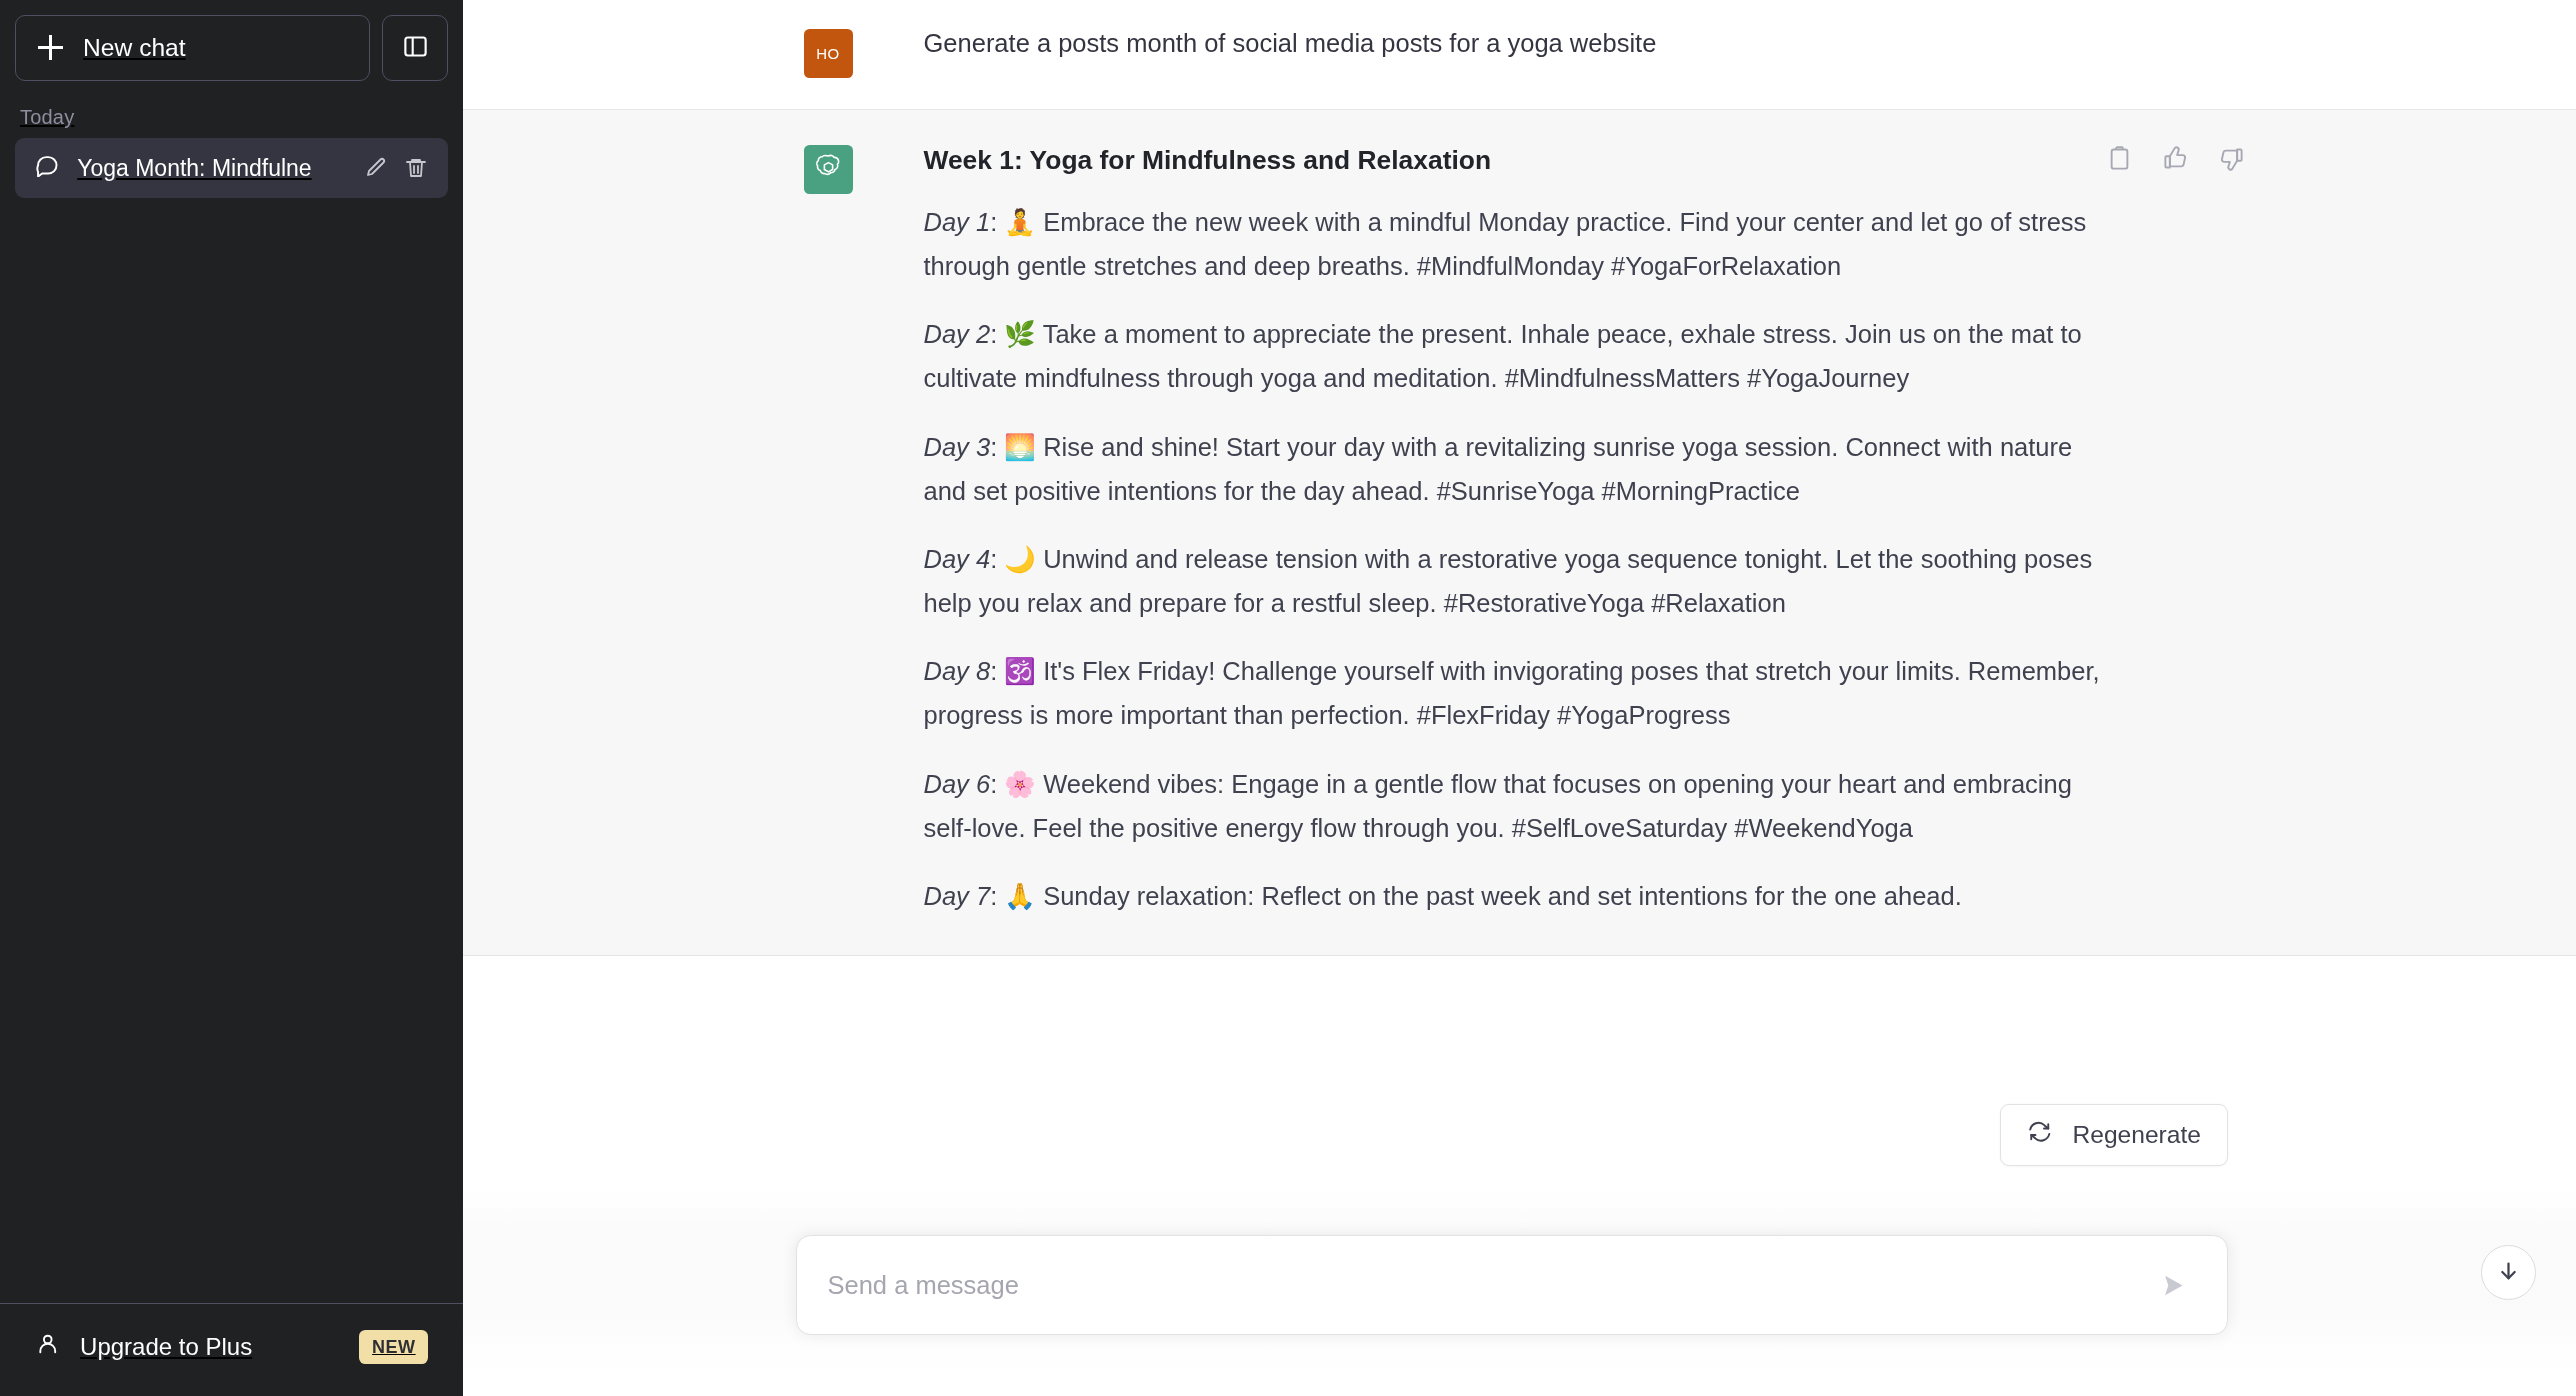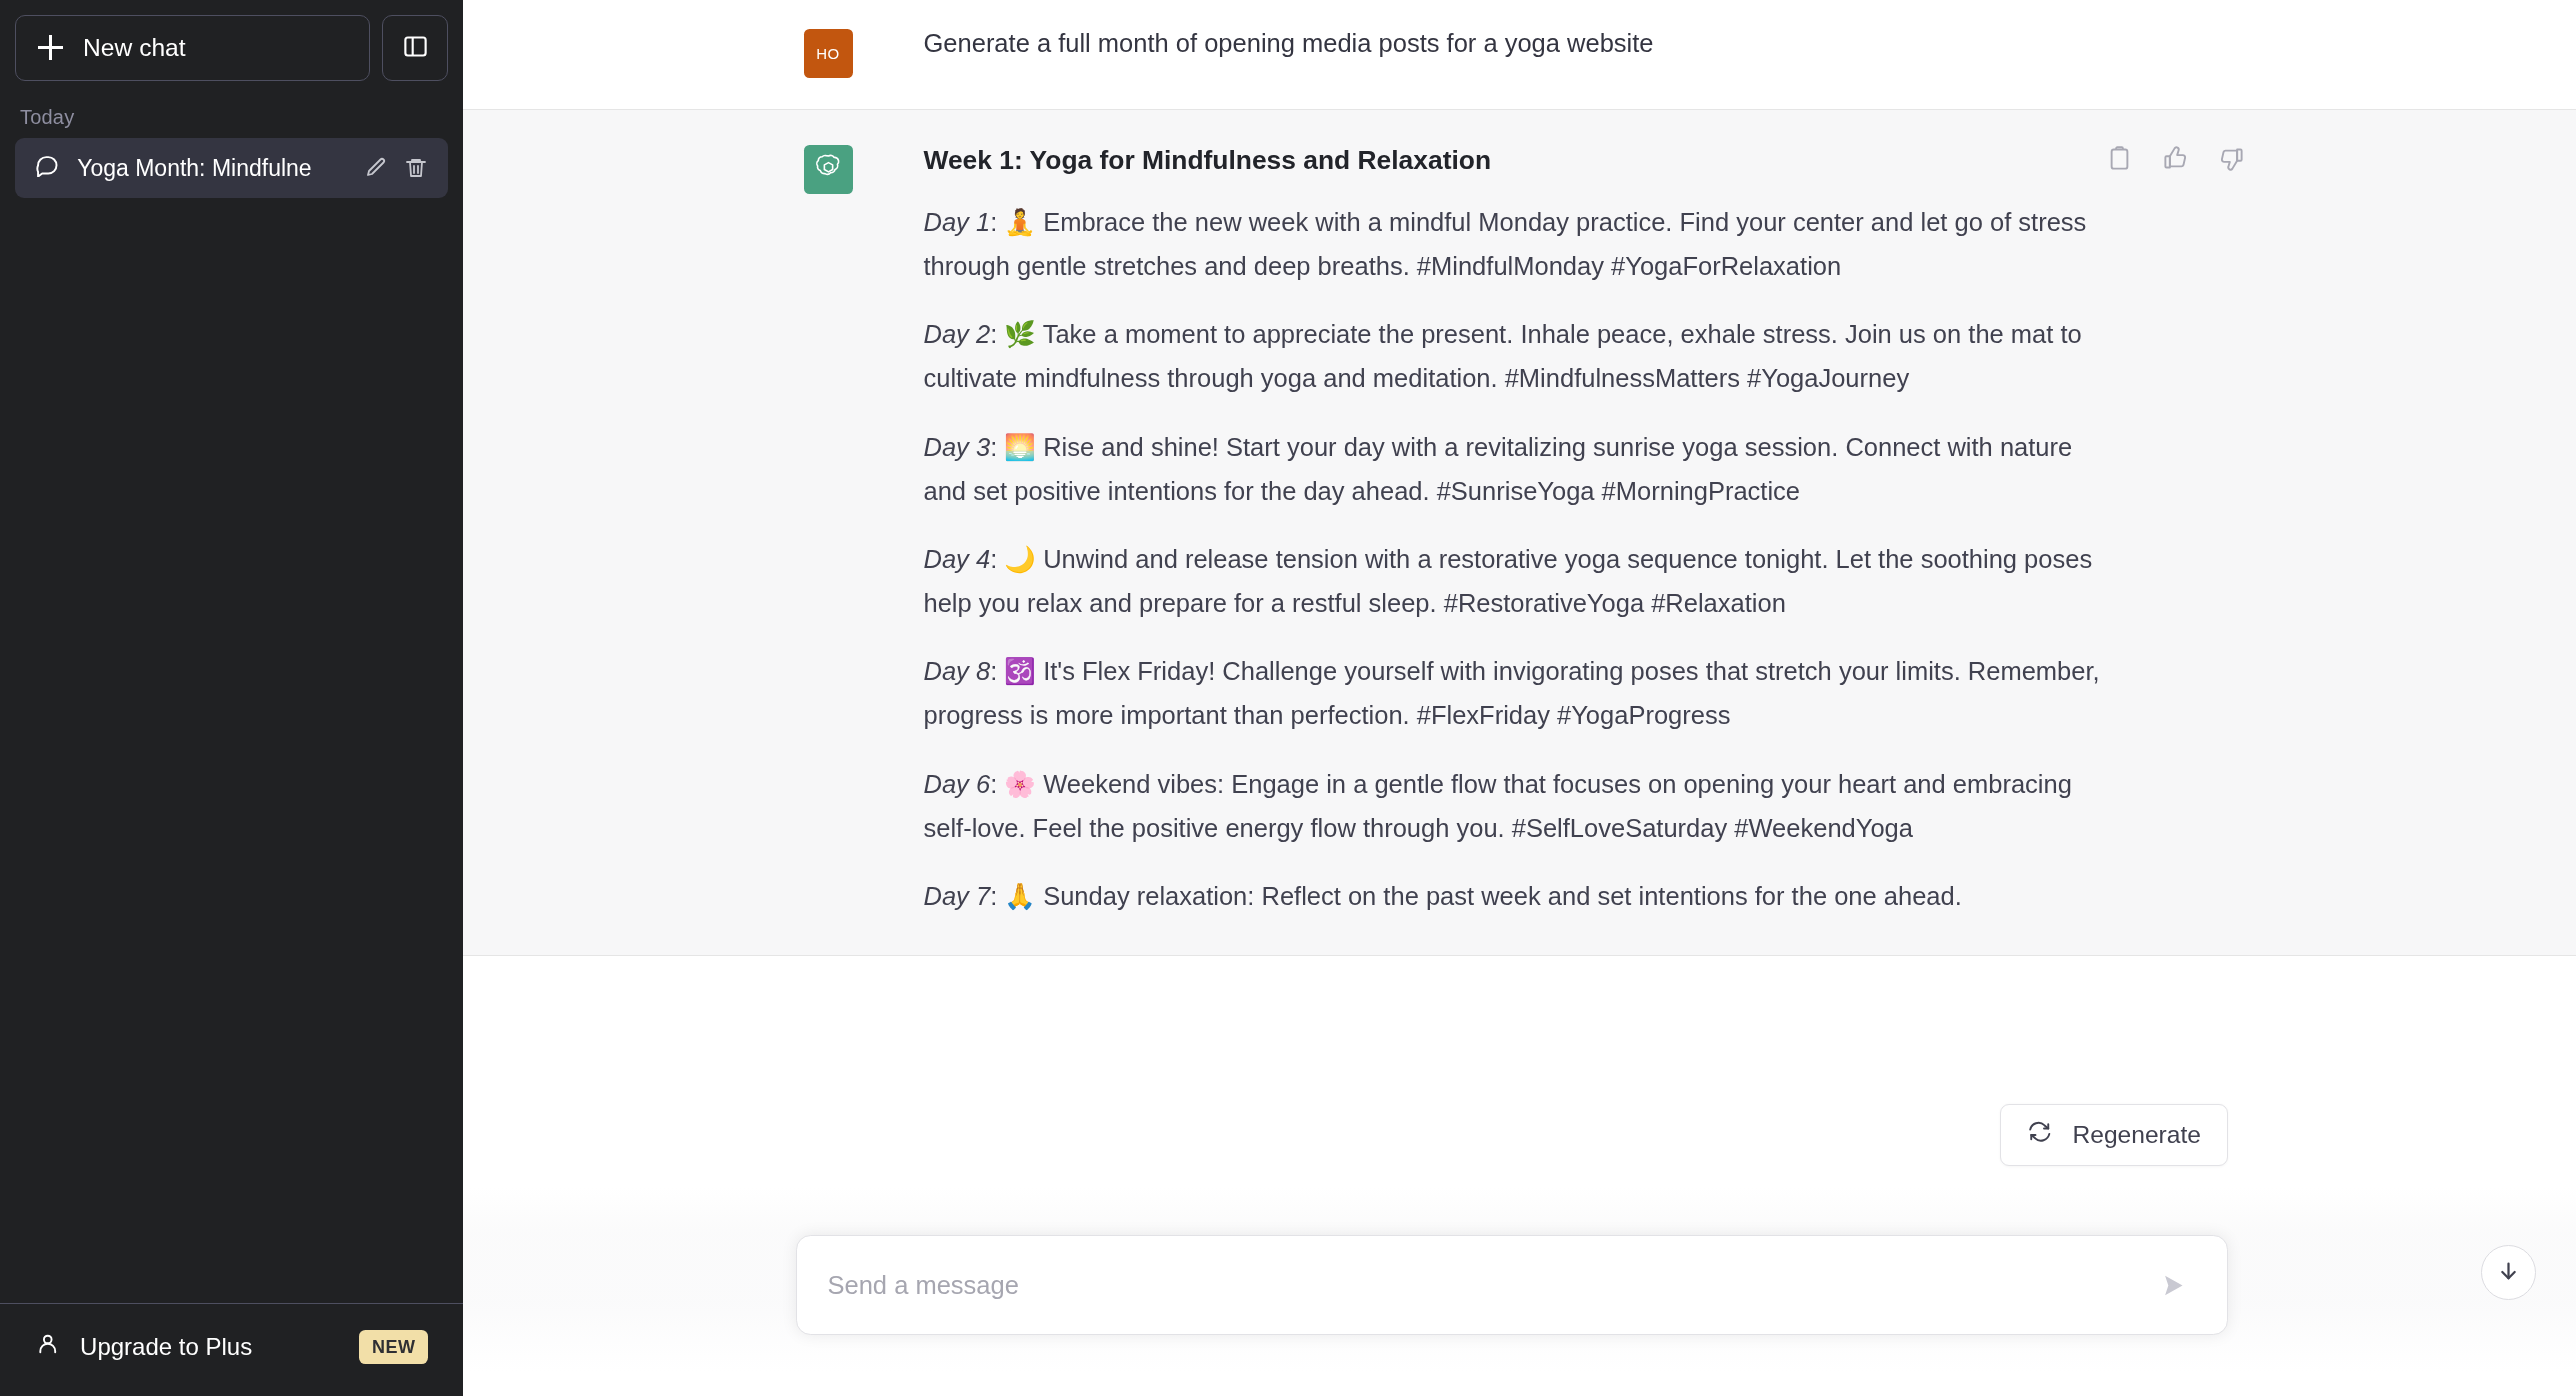--- a/index.html
+++ b/index.html
@@ -10,20 +10,21 @@
     overflow: hidden;
     font-family: "Liberation Sans", sans-serif;
     background: #ffffff;
   }
 
   .app {
     display: flex;
     width: 2576px;
     height: 1114px;
     position: relative;
+    text-decoration: underline;
   }
 
   
   .sidebar {
     width: 463px;
     height: 1397px;
     background: #202123;
     display: flex;
     flex-direction: column;
     flex: 0 0 463px;
@@ -375,21 +376,21 @@
   </aside>
 
   <main class="main">
 
     <div class="thread">
 
       <div class="msg-row msg-user">
         <div class="msg-inner">
           <div class="avatar avatar-user">HO</div>
           <div class="msg-body">
-            <div class="user-text">Generate a full month of opening media posts for a yoga website</div>
+            <div class="user-text">Generate a posts month of social media posts for a yoga website</div>
           </div>
         </div>
       </div>
 
       <div class="msg-row msg-assistant">
         <div class="msg-inner">
           <div class="avatar avatar-assistant">
             <span>
               <svg width="31" height="31" viewBox="0 0 24 24" fill="none" stroke="#ffffff" stroke-width="1.25" stroke-linejoin="round">
                 <path d="M12 3.1c1.5-.9 3.4-.4 4.3 1.1 1.7-.2 3.2 1 3.5 2.6.2 1-.2 2-.9 2.7.6 1.6-.2 3.4-1.8 4-.3 1.6-1.9 2.7-3.5 2.5-1 1.3-2.9 1.6-4.3.7-1.6.3-3.2-.7-3.6-2.3-1.6-.4-2.5-2-2.1-3.6-1-1.3-.8-3.2.5-4.2.1-1.6 1.4-2.9 3-2.9.8-.9 2-1.2 3.1-.9z"></path>

